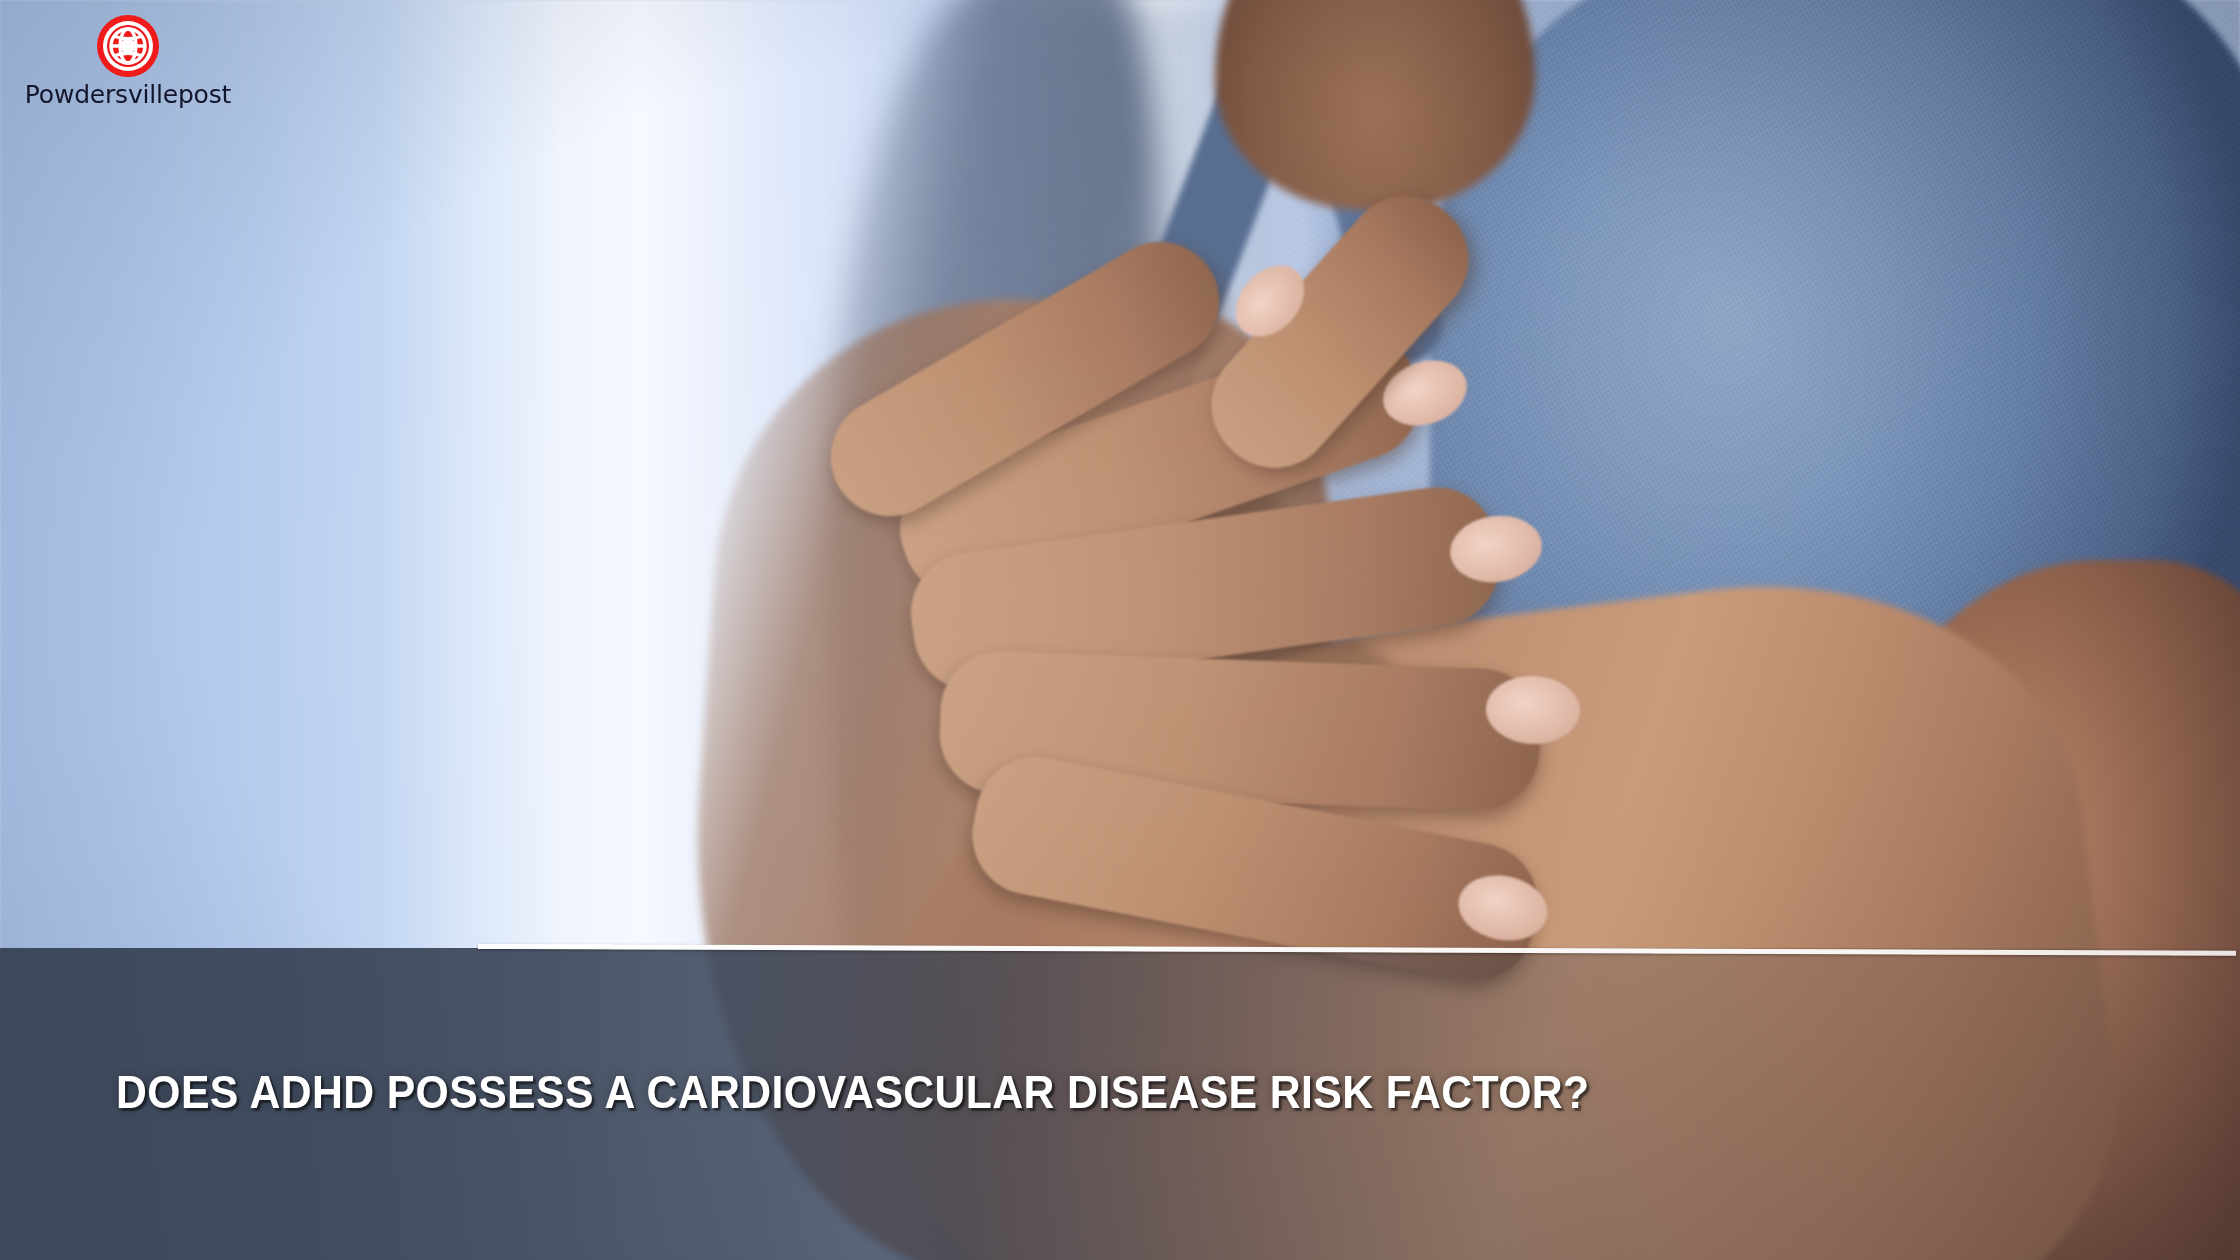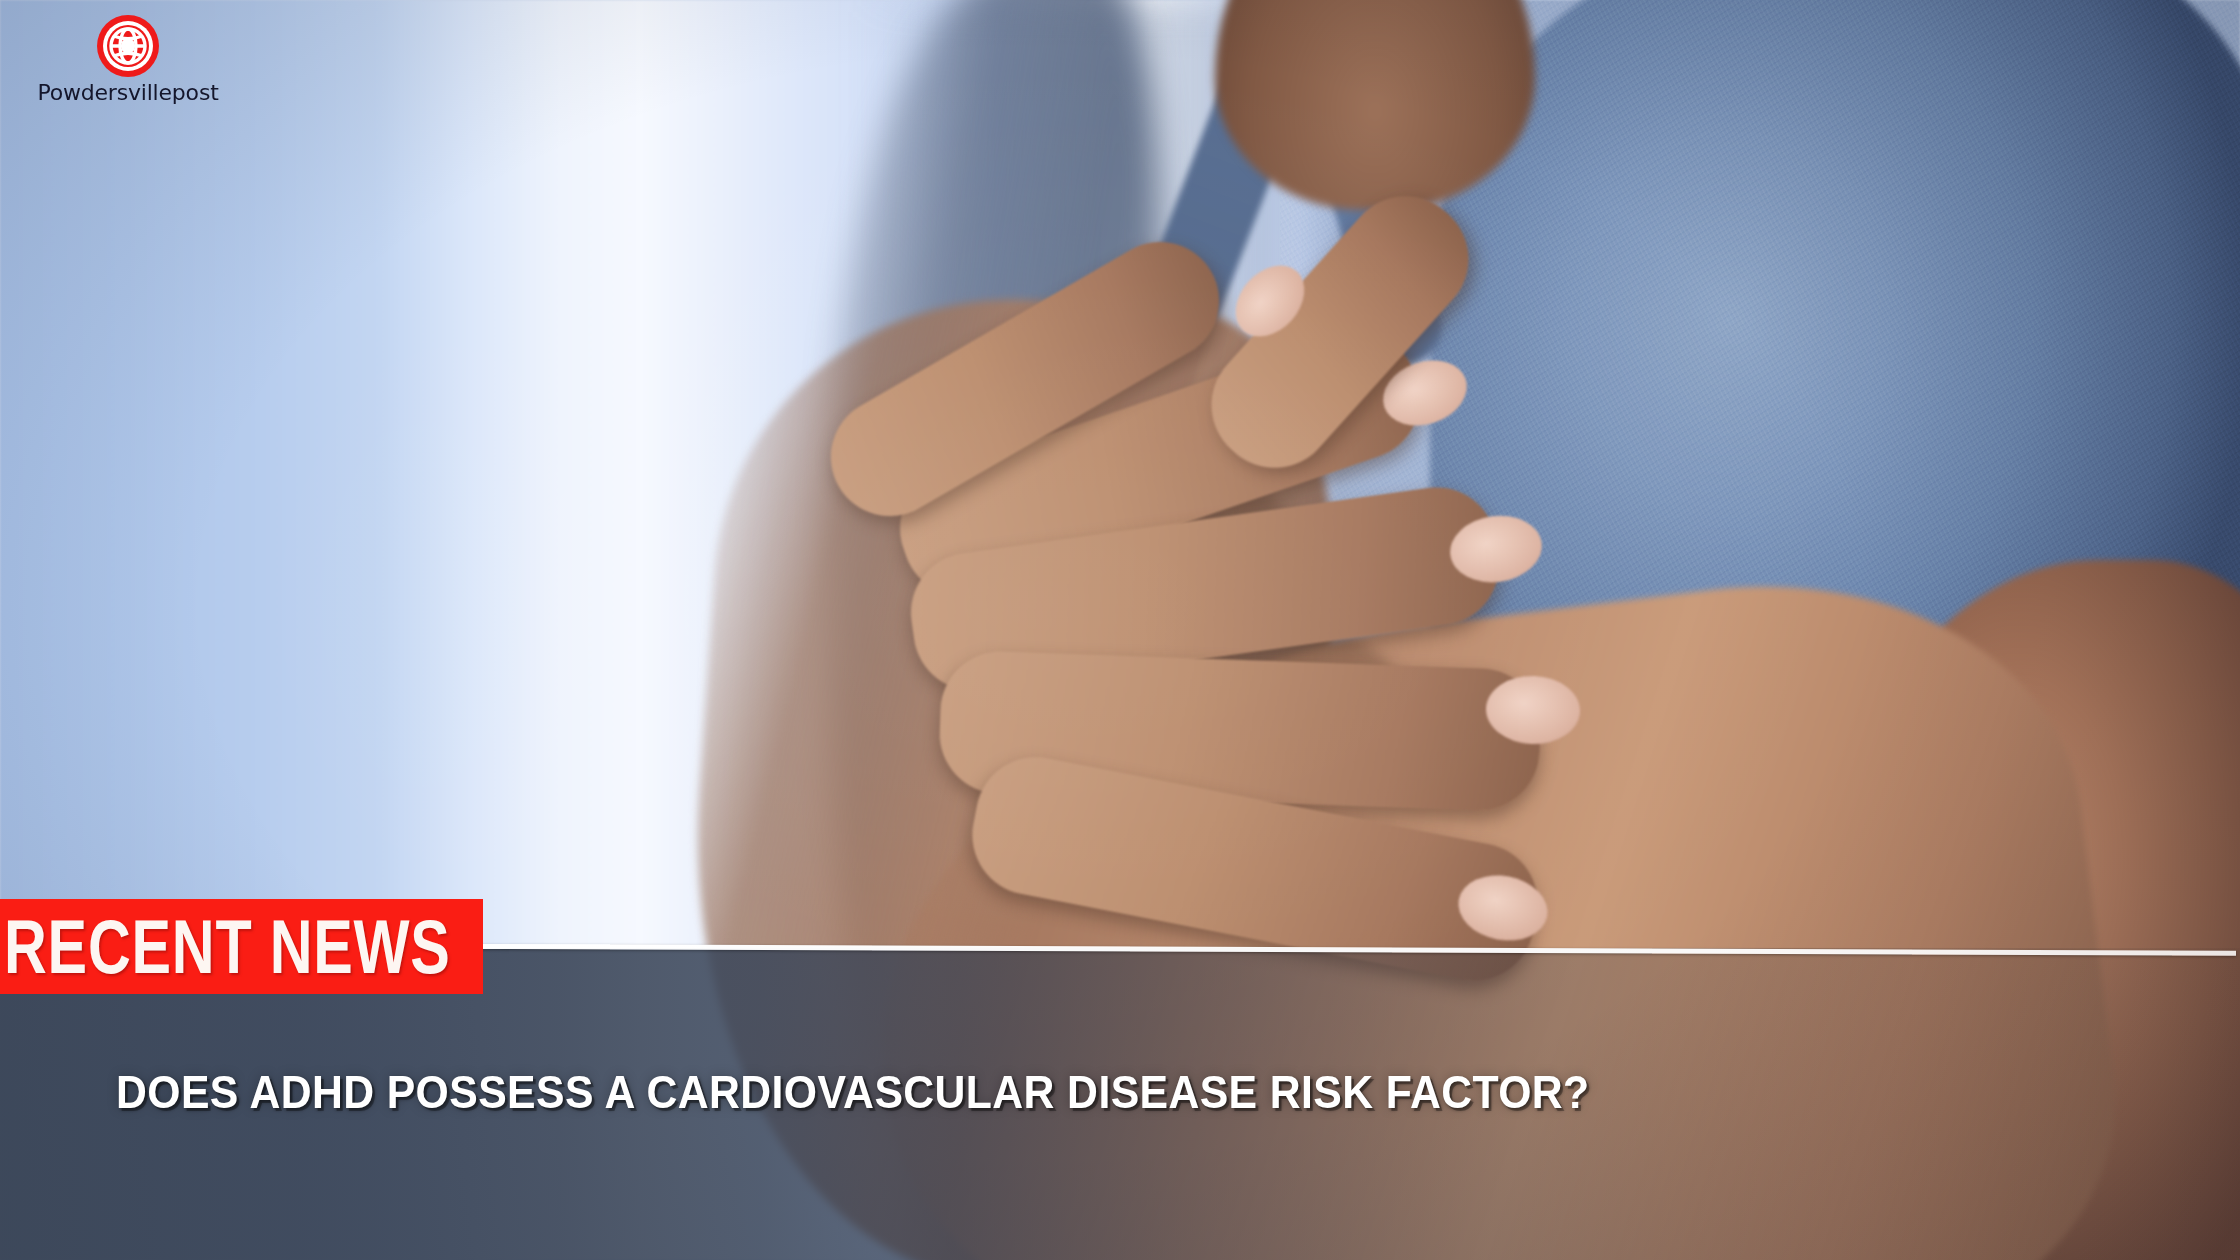--- a/index.html
+++ b/index.html
@@ -228,21 +228,21 @@
   .logo-mark {
     width: 64px; height: 64px;
     margin-left: 78px;
     display: block;
   }
   .logo-wordmark {
     margin-top: 2px;
     text-align: center;
     width: 220px;
     font-family: "DejaVu Sans", sans-serif;
-    font-size: 22px;
+    font-size: 25px;
     font-weight: 400;
     letter-spacing: -0.2px;
     color: #14162c;
     white-space: nowrap;
   }
 
   
   .bottom-overlay {
     position: absolute;
     left: 0;
@@ -383,19 +383,16 @@
         <path d="M17.5 42 Q32 36.5 46.5 42"></path>
       </g>
       <rect x="26" y="26" width="12" height="12" rx="2" fill="#ffffff"></rect>
     </svg>
     <div class="logo-wordmark">Powdersvillepost</div>
   </div>
 
   <div class="bottom-overlay"></div>
   <div class="header-rule"></div>
 
-  <div class="recent-news">
-    <span class="recent-news-label">RECENT NEWS</span>
-  </div>
 
   <div class="headline">DOES ADHD POSSESS A CARDIOVASCULAR DISEASE RISK FACTOR?</div>
 
 </div>
 
 </body></html>

